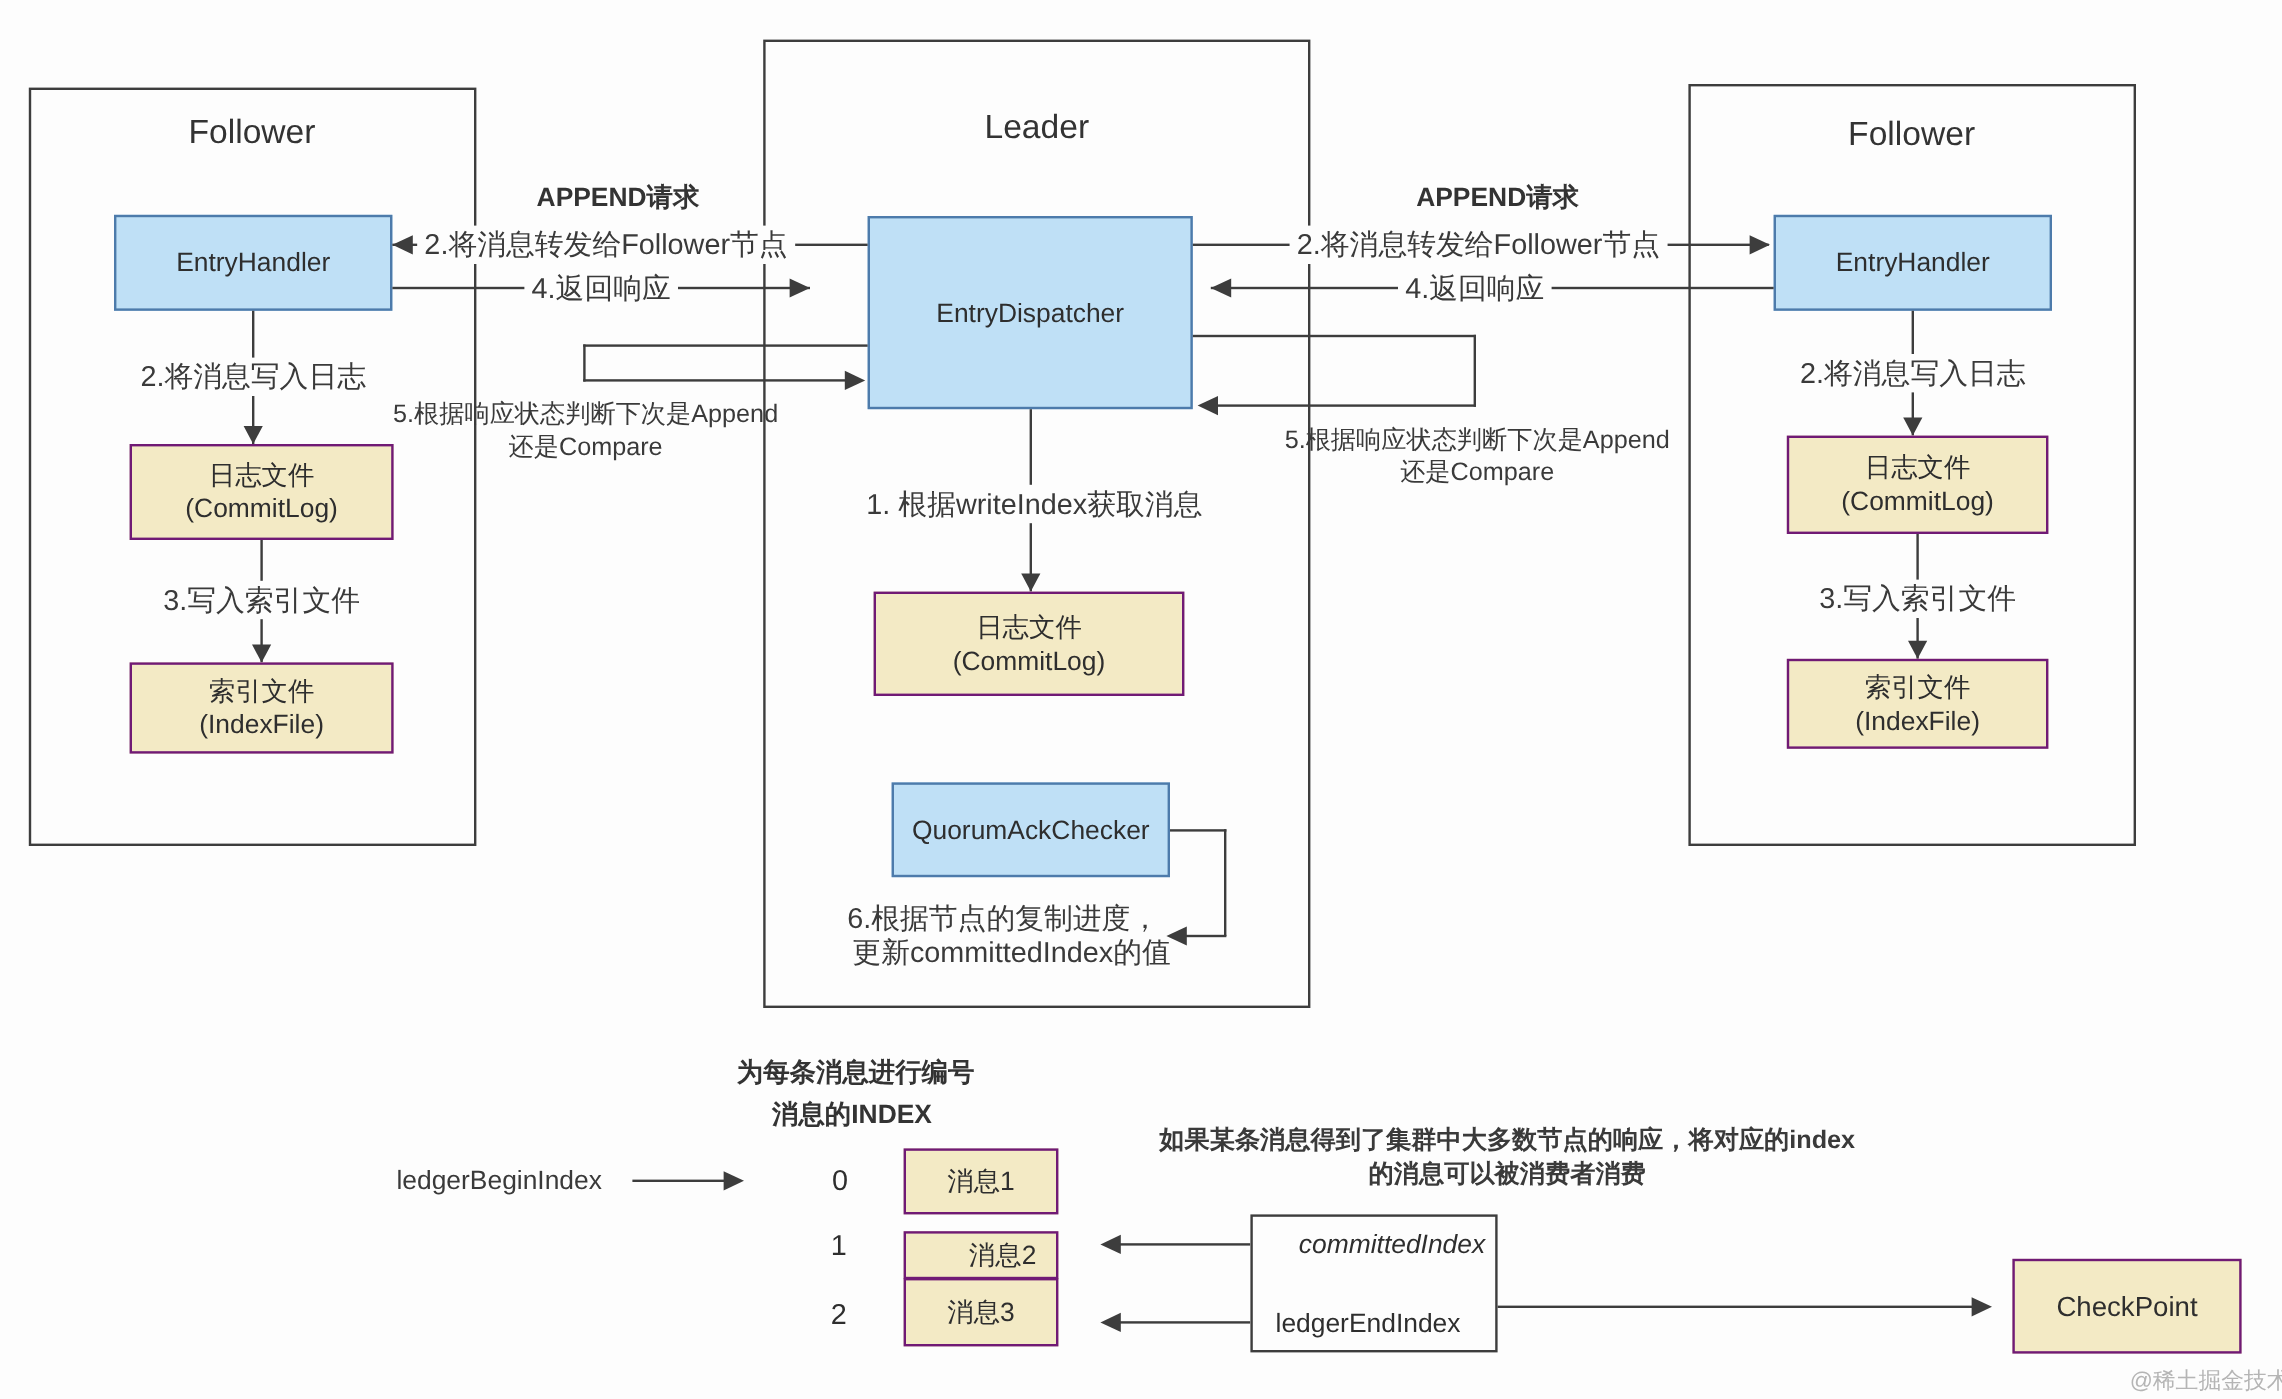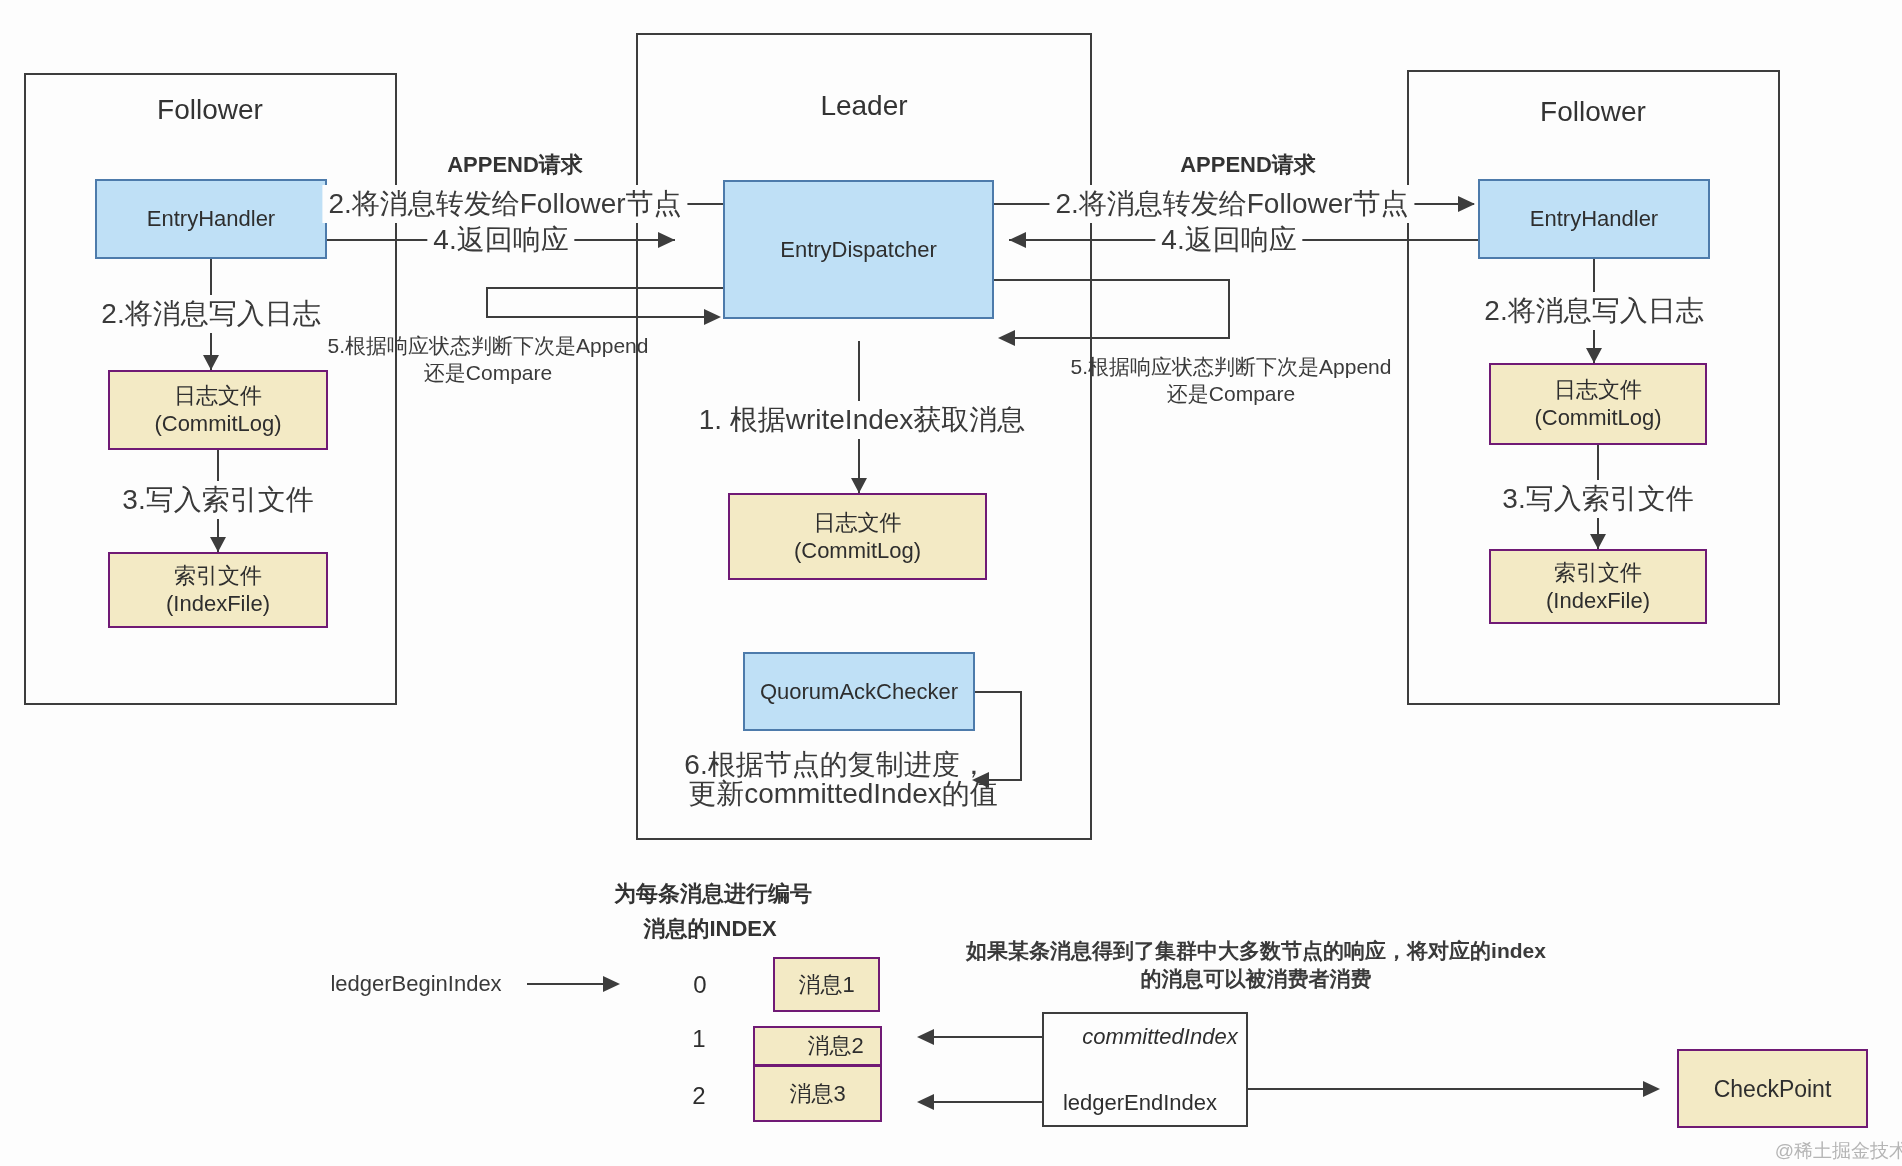--- a/index.html
+++ b/index.html
@@ -13,21 +13,21 @@
     display:flex;align-items:center;justify-content:center;font-size:22px;color:#2e2e2e;}
   .yellowbox{position:absolute;background:#f3eac5;border:2px solid #701a75;box-sizing:border-box;
     display:flex;flex-direction:column;align-items:center;justify-content:center;
     font-size:22px;line-height:28px;color:#2e2e2e;text-align:center;}
   .whitebox{position:absolute;background:#fdfdfd;border:2px solid #3d3d3d;box-sizing:border-box;}
   .hline{position:absolute;height:2px;background:#3d3d3d;}
   .vline{position:absolute;width:2px;background:#3d3d3d;}
   .ah-r{position:absolute;width:0;height:0;border-top:8px solid transparent;border-bottom:8px solid transparent;border-left:17px solid #3d3d3d;}
   .ah-l{position:absolute;width:0;height:0;border-top:8px solid transparent;border-bottom:8px solid transparent;border-right:17px solid #3d3d3d;}
   .ah-d{position:absolute;width:0;height:0;border-left:8px solid transparent;border-right:8px solid transparent;border-top:15px solid #3d3d3d;}
-  .lab{position:absolute;transform:translate(-50%,-50%);white-space:nowrap;font-size:28px;color:#3a3a3a;}
+  .lab{position:absolute;transform:translate(-50%,-50%);white-space:nowrap;font-size:24px;color:#3a3a3a;}
   .lab.bg{background:#fdfdfd;padding:0 6px;}
   .lab.bold{font-weight:bold;font-size:22px;color:#333;}
   .multiline{position:absolute;transform:translate(-50%,-50%);text-align:center;font-size:21px;line-height:27px;color:#3a3a3a;white-space:nowrap;}
   .boxlabel{position:absolute;transform:translate(-50%,-50%);white-space:nowrap;font-size:22px;color:#2e2e2e;}
   .digit{position:absolute;transform:translate(-50%,-50%);font-size:24px;color:#2e2e2e;}
   .notes{font-weight:bold;line-height:28px;}
   .persist span{background:#fdfdfd;padding:0 3px;}
   .persist{font-size:20px;line-height:25px;}
   #watermark{position:absolute;left:1736px;top:1138px;width:210px;text-align:right;font-size:19px;color:#b5b5b5;}
 </style>
@@ -57,21 +57,21 @@
 
   <div class="vline" style="left:217px;top:450px;height:102px;"></div>
   <div class="ah-d" style="left:210px;top:537px;"></div>
   <div class="lab bg" style="left:218px;top:500px;">3.写入索引文件</div>
 
   <div class="yellowbox" style="left:108px;top:552px;width:220px;height:76px;">
     <div>索引文件</div>
     <div>(IndexFile)</div>
   </div>
 
-  <div class="bluebox" style="left:723px;top:180px;width:271px;height:139px;">EntryDispatcher</div>
+  <div class="bluebox" style="left:723px;top:180px;width:271px;height:161px;">EntryDispatcher</div>
 
   <div class="vline" style="left:858px;top:341px;height:152px;"></div>
   <div class="ah-d" style="left:851px;top:478px;"></div>
   <div class="lab bg" style="left:862px;top:420px;">1. 根据writeIndex获取消息</div>
 
   <div class="yellowbox" style="left:728px;top:493px;width:259px;height:87px;">
     <div>日志文件</div>
     <div>(CommitLog)</div>
   </div>
 
@@ -149,21 +149,21 @@
   <div class="lab bold" style="left:710px;top:929px;font-size:22px;">消息的INDEX</div>
 
   <div class="lab" style="left:416px;top:984px;font-size:22px;">ledgerBeginIndex</div>
   <div class="hline" style="left:527px;top:983px;width:79px;"></div>
   <div class="ah-r" style="left:603px;top:976px;"></div>
 
   <div class="digit" style="left:700px;top:985px;">0</div>
   <div class="digit" style="left:699px;top:1039px;">1</div>
   <div class="digit" style="left:699px;top:1096px;">2</div>
 
-  <div class="yellowbox" style="left:773px;top:957px;width:107px;height:55px;">消息1</div>
+  <div class="yellowbox" style="left:753px;top:957px;width:129px;height:55px;">消息1</div>
   <div class="yellowbox" style="left:753px;top:1026px;width:129px;height:40px;padding-left:36px;">消息2</div>
   <div class="yellowbox" style="left:753px;top:1065px;width:129px;height:57px;">消息3</div>
 
   <div class="hline" style="left:930px;top:1036px;width:112px;"></div>
   <div class="ah-l" style="left:917px;top:1029px;"></div>
   <div class="hline" style="left:930px;top:1101px;width:112px;"></div>
   <div class="ah-l" style="left:917px;top:1094px;"></div>
 
   <div class="whitebox" style="left:1042px;top:1012px;width:206px;height:115px;"></div>
   <div class="boxlabel" style="left:1160px;top:1037px;font-style:italic;">committedIndex</div>

